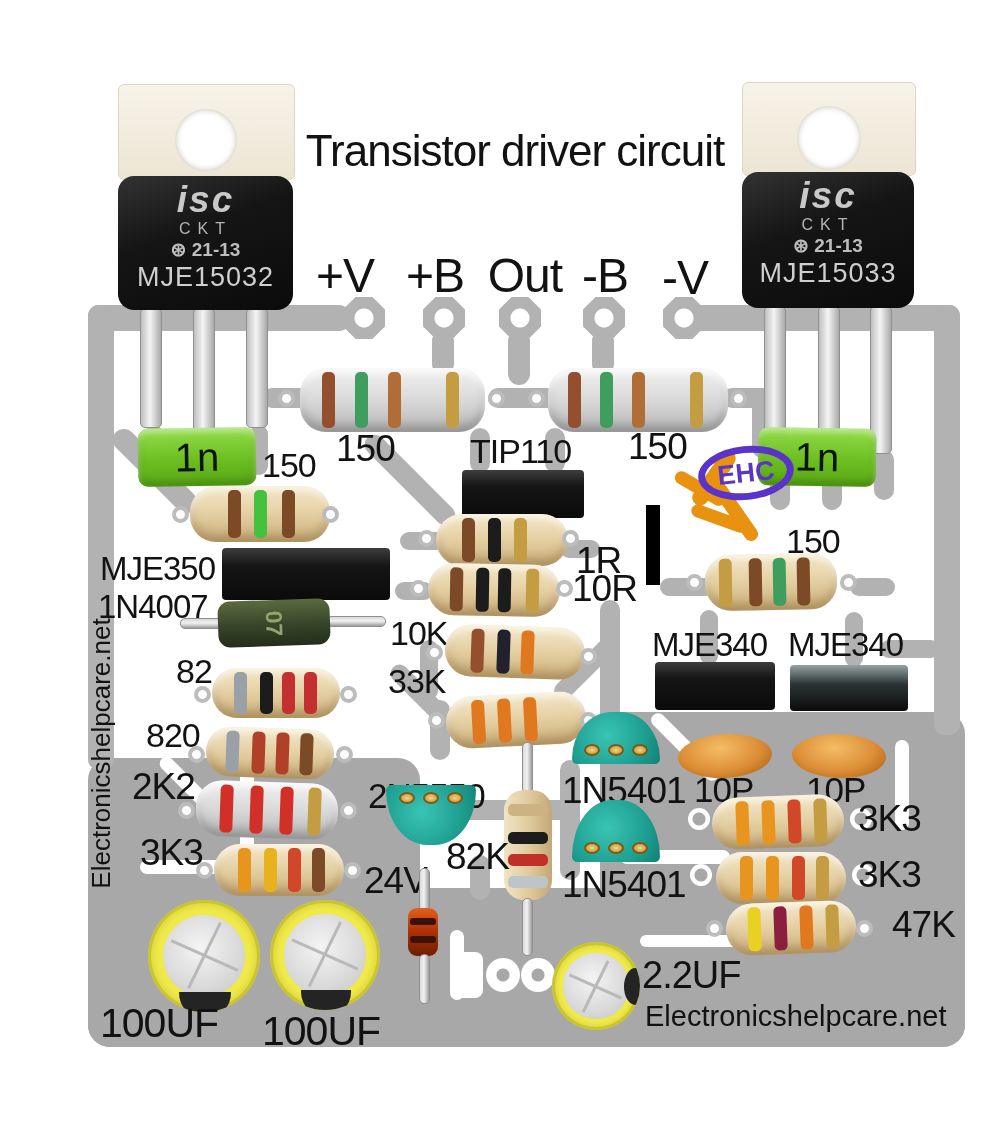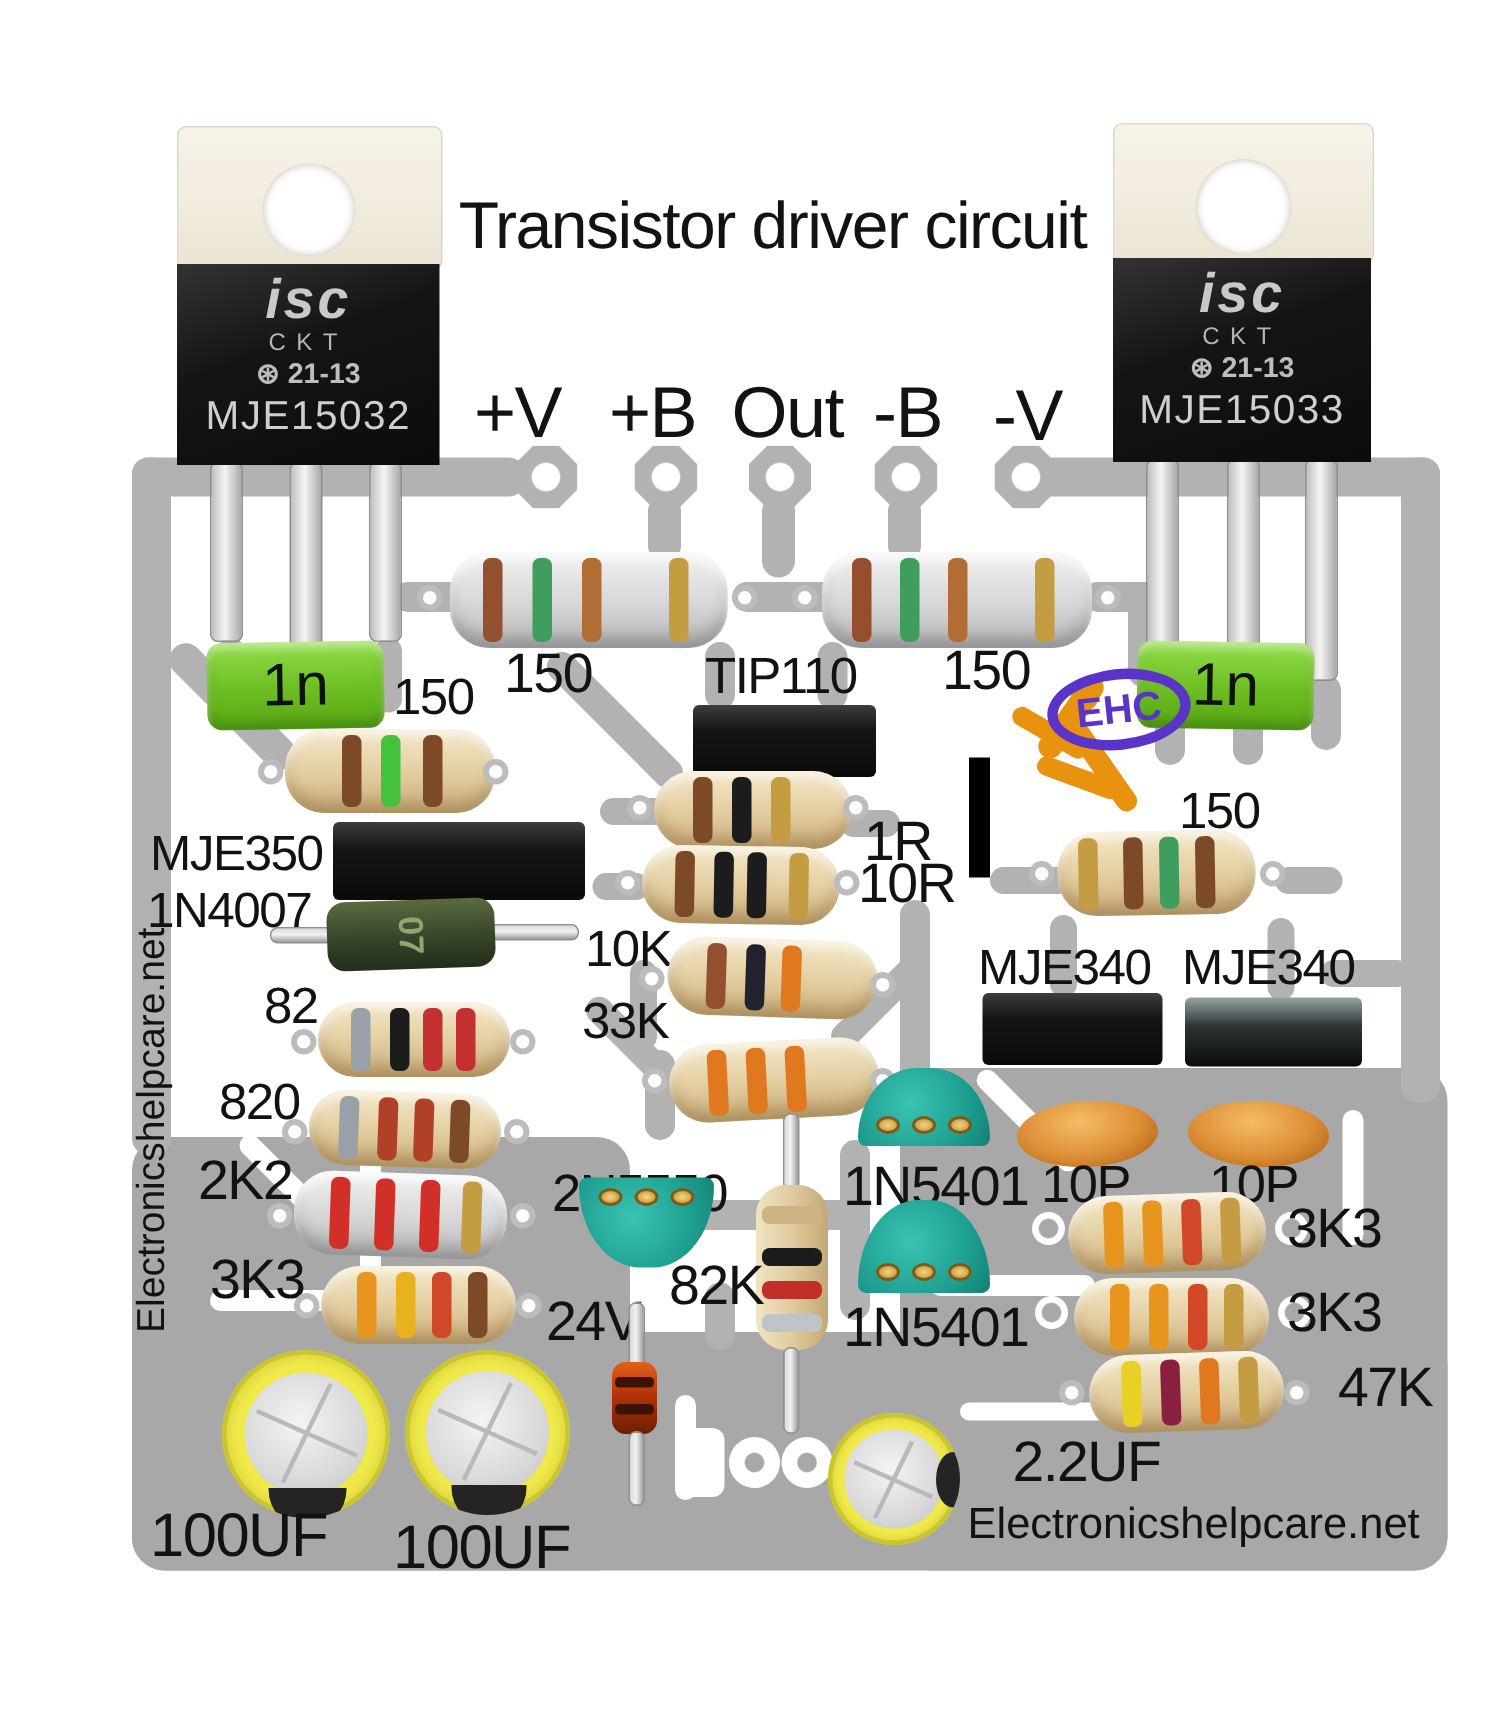--- a/index.html
+++ b/index.html
@@ -10,21 +10,21 @@
   .wtrace{position:absolute;background:#ffffff;border-radius:8px;}
   .pad{position:absolute;width:42px;height:42px;
        clip-path:polygon(30% 0,70% 0,100% 30%,100% 70%,70% 100%,30% 100%,0 70%,0 30%);
        background:radial-gradient(circle,#ffffff 0 9px,#b2b2b2 10px);}
   .wpad{position:absolute;border-radius:50%;background:radial-gradient(circle,#a8a8a8 0 6px,#ffffff 7px);}
   .lbl{position:absolute;white-space:nowrap;color:#121212;letter-spacing:-1px;}
   
   .ttab{position:absolute;background:linear-gradient(180deg,#f7f3e8,#ece5d4);border-radius:6px;border:1px solid #ddd6c4;}
   .thole{position:absolute;border-radius:50%;background:#ffffff;box-shadow:inset 0 0 6px rgba(140,130,100,.55);}
   .tbody{position:absolute;background:linear-gradient(160deg,#333 0%,#151515 40%,#0b0b0b 100%);
-         border-radius:0;text-align:center;color:#c9c9c9;}
+         border-radius:16px;text-align:center;color:#c9c9c9;}
   .tbrand{font-style:italic;font-weight:bold;font-size:37px;letter-spacing:2px;line-height:40px;margin-top:4px;}
   .tsub{font-size:16px;letter-spacing:7px;line-height:18px;color:#b5b5b5;}
   .tdate{font-size:19px;line-height:24px;color:#bdbdbd;font-weight:bold;}
   .tpart{font-size:27px;line-height:30px;color:#cfcfcf;letter-spacing:1px;}
   .tleg{position:absolute;width:20px;background:linear-gradient(90deg,#bfbfbf,#f4f4f4 45%,#a9a9a9);
         border:1px solid #8f8f8f;border-radius:5px;}
   
   .rs{position:absolute;border-radius:26px;background:linear-gradient(180deg,#f4e8ca 0%,#e4cfa2 50%,#c9ac78 100%);
       box-shadow:inset 0 5px 6px rgba(255,255,255,.55), inset 0 -7px 9px rgba(110,80,35,.3);}
   .rsw{background:linear-gradient(180deg,#f2f2f2 0%,#d6d6d6 55%,#b5b5b5 100%);
@@ -413,18 +413,18 @@
   <div class="lbl" style="left:100px;top:1000px;font-size:41px;">100UF</div>
   <div class="lbl" style="left:262px;top:1008px;font-size:41px;">100UF</div>
 
   <div class="ecap" style="left:552px;top:942px;width:88px;height:88px;">
     <div class="core">
         <div class="x1"></div>
         <div class="x2"></div>
       </div>
     <div class="wedge" style="right:-8%;top:30%;width:26%;height:42%;border-radius:50%;"></div>
   </div>
-  <div class="lbl" style="left:675px;top:954px;font-size:38px;">2.2UF</div>
+  <div class="lbl" style="left:642px;top:954px;font-size:38px;">2.2UF</div>
 
   <div class="lbl" style="left:645px;top:1000px;font-size:29px;letter-spacing:0;">Electronicshelpcare.net</div>
   <div class="lbl" style="left:-40px;top:738px;width:282px;text-align:center;font-size:26px;letter-spacing:0;transform:rotate(-90deg);">Electronicshelpcare.net</div>
 
 </div>
 
 </body></html>

